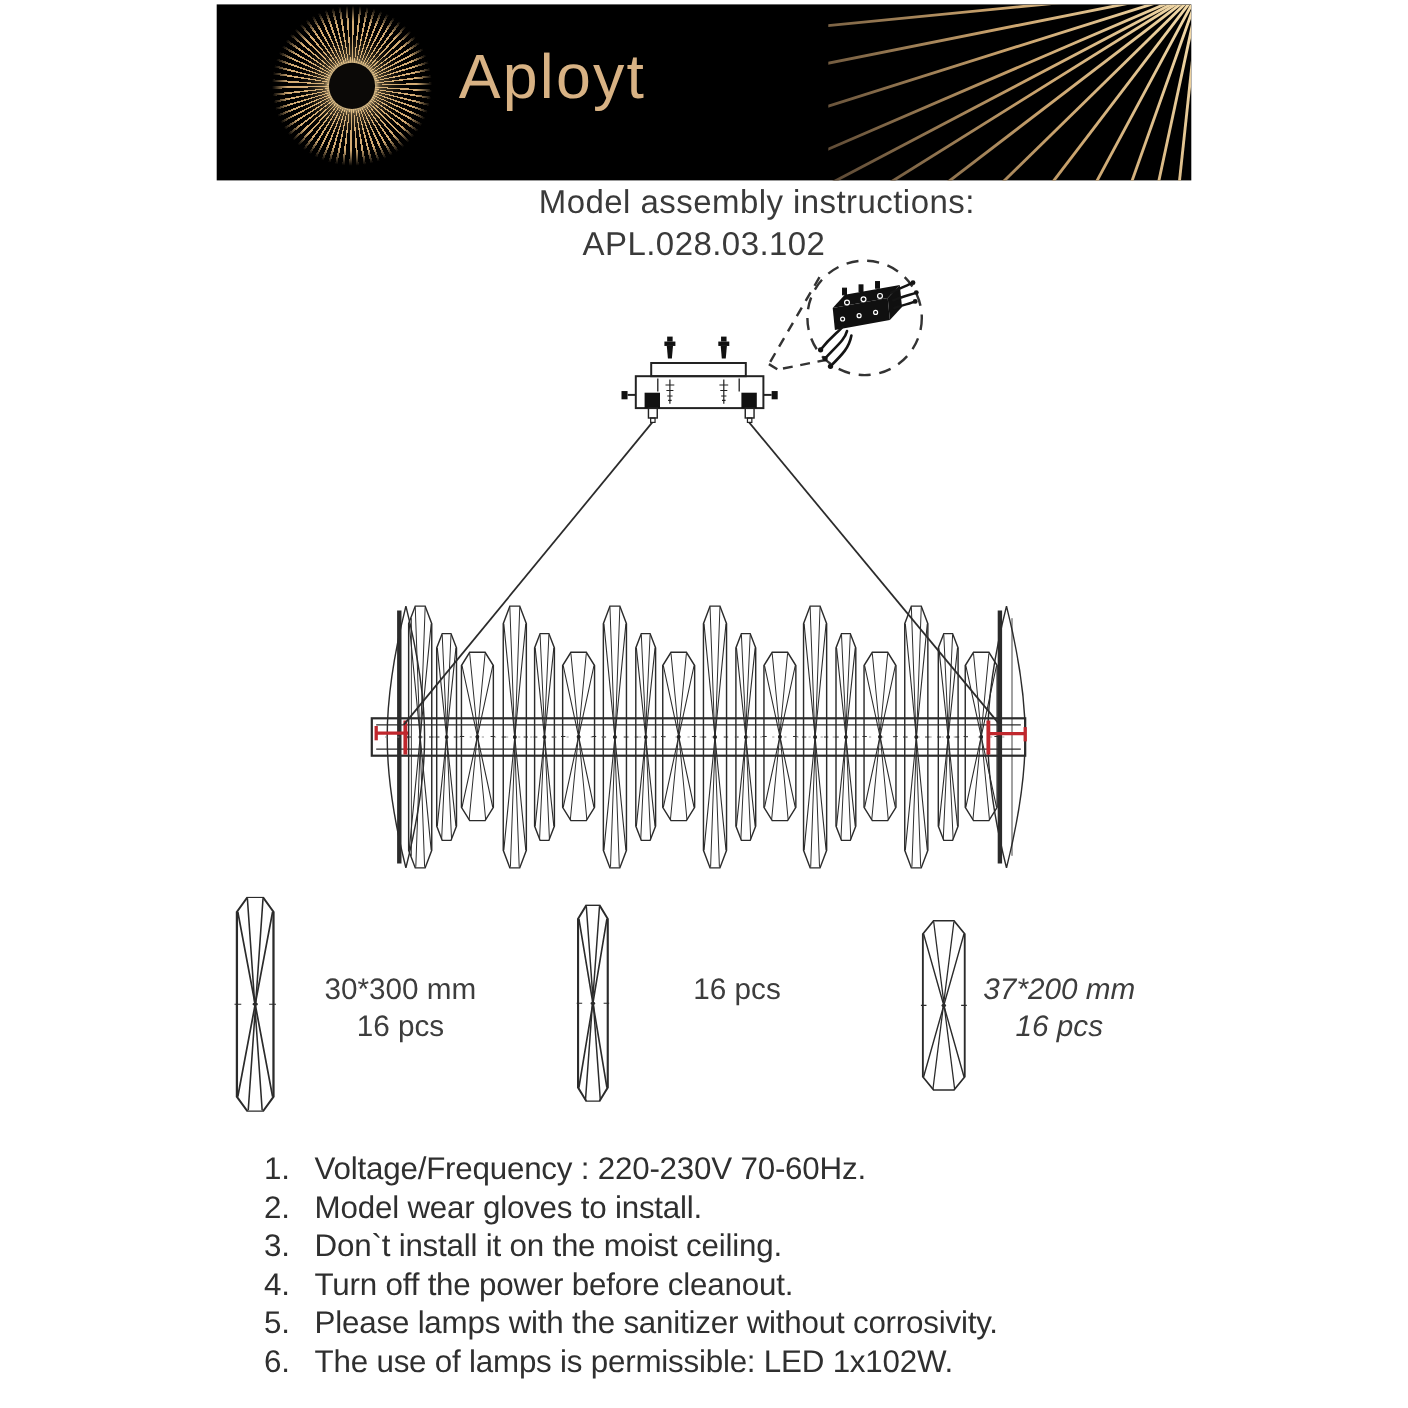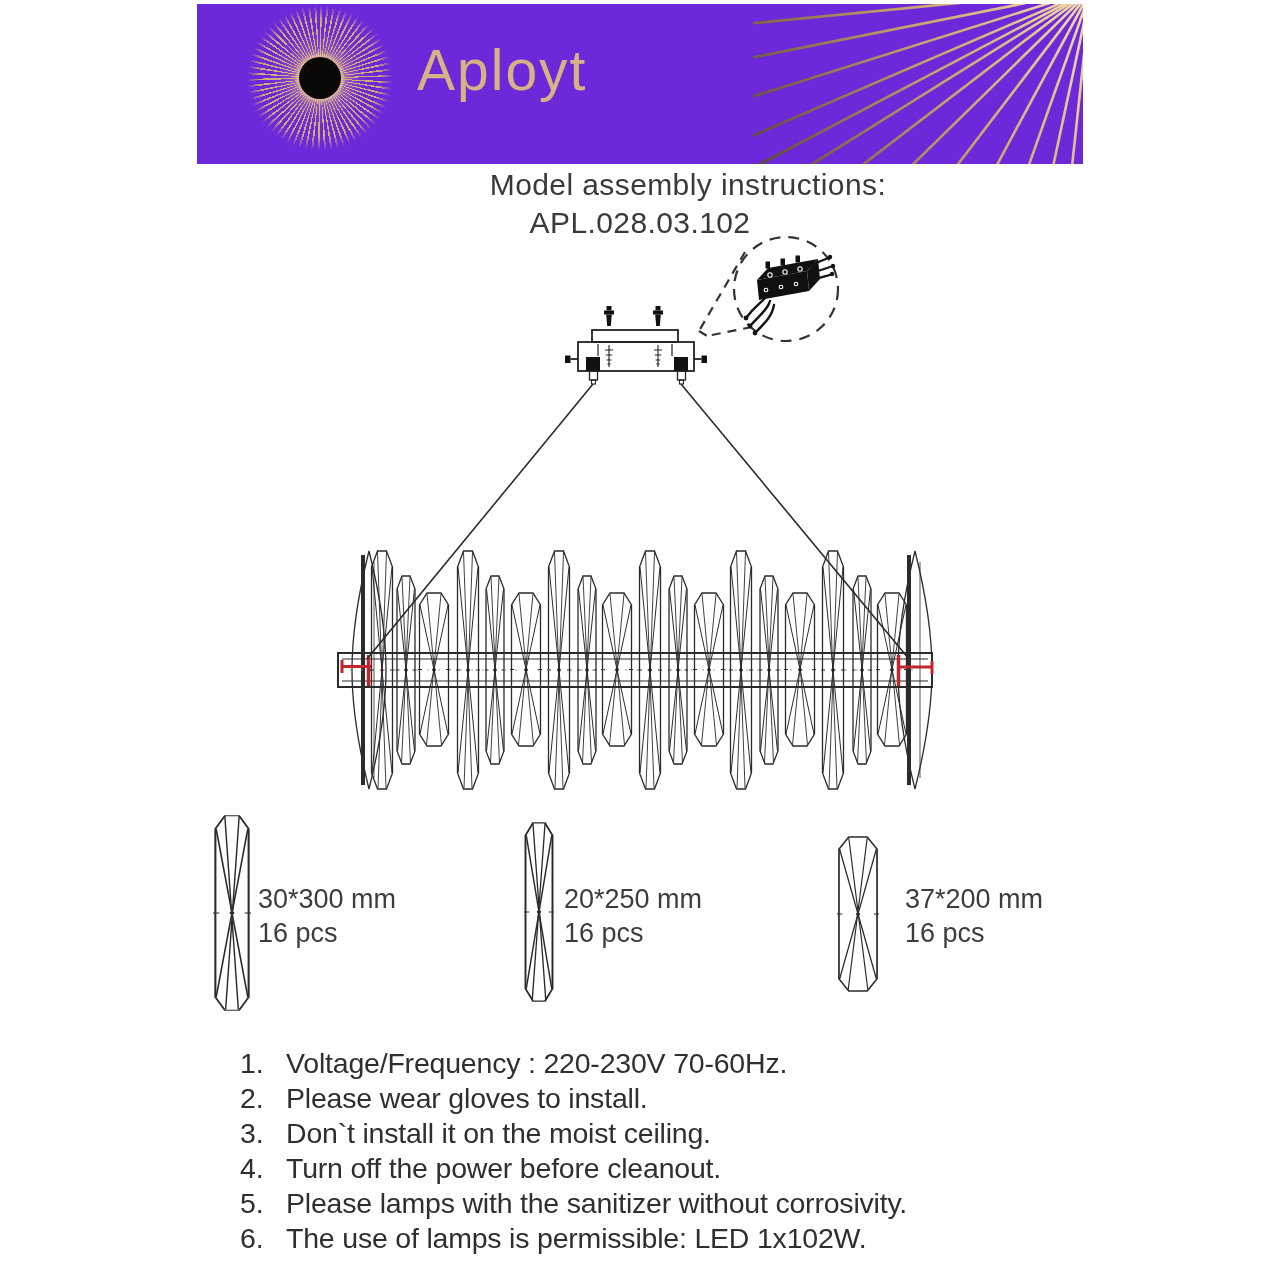--- a/index.html
+++ b/index.html
@@ -5,21 +5,21 @@
   html,body{margin:0;padding:0;}
   body{
     width:1280px;height:1280px;position:relative;overflow:hidden;
     background:#ffffff;
     font-family:"Liberation Sans", sans-serif;
     color:#383838;
   }
   
   .banner{
     position:absolute;left:197px;top:4px;width:886px;height:160px;
-    background:#6d28d9;overflow:hidden;
+    background:#000000;overflow:hidden;
   }
   .sunburst{
     position:absolute;left:48px;top:-1px;width:150px;height:150px;border-radius:50%;
     background:repeating-conic-gradient(#d3ab74 0deg 1.7deg, rgba(0,0,0,0) 1.7deg 5.15deg);
     -webkit-mask:radial-gradient(circle closest-side, rgba(0,0,0,0) 26%, #fff 31% 78%, rgba(0,0,0,0) 97%);
     mask:radial-gradient(circle closest-side, rgba(0,0,0,0) 26%, #fff 31% 78%, rgba(0,0,0,0) 97%);
   }
   .sun-core{
     position:absolute;left:102px;top:53px;width:42px;height:42px;border-radius:50%;
     background:#0b0907;
@@ -37,21 +37,21 @@
     font-size:30px;line-height:34px;color:#3a3a3a;letter-spacing:.4px;
   }
   .title1{top:168px;padding-left:48px;}
   .title2{top:206px;text-align:center;}
   
   .diagram{position:absolute;left:300px;top:230px;}
   .defs-holder{position:absolute;width:0;height:0;}
   
   .sample{position:absolute;}
   .part-label{
-    position:absolute;width:212px;
+    position:absolute;width:212px;text-align:center;
     font-size:27px;line-height:34px;color:#3d3d3d;
   }
   .part-label span{display:block;}
   
   .instructions{
     position:absolute;left:240px;top:1046px;width:840px;
     font-size:28.5px;line-height:35px;color:#2f2f2f;letter-spacing:-.2px;
   }
   .instructions .row{display:flex;}
   .instructions .num{width:46px;flex:0 0 46px;}
@@ -273,40 +273,39 @@
 </svg>
 <div class="part-label" style="left:258px;top:882px;">
   <span>30*300 mm</span>
   <span>16 pcs</span>
 </div>
 
 <svg class="sample" style="left:524px;top:822px;" width="30" height="180" viewBox="0 0 20 190" preserveAspectRatio="none">
   <use href="#cB"></use>
 </svg>
 <div class="part-label" style="left:564px;top:882px;">
-  <span>20*250 mm</span>
   <span>16 pcs</span>
 </div>
 
 <svg class="sample" style="left:837px;top:836px;" width="42" height="156" viewBox="0 0 32 155" preserveAspectRatio="none">
   <use href="#cC"></use>
 </svg>
-<div class="part-label" style="left:905px;top:882px;">
+<div class="part-label" style="left:857px;top:882px;font-style:italic;">
   <span>37*200 mm</span>
   <span>16 pcs</span>
 </div>
 
 <div class="instructions">
   <div class="row">
     <span class="num">1.</span>
     <span class="txt">Voltage/Frequency : 220-230V 70-60Hz.</span>
   </div>
   <div class="row">
     <span class="num">2.</span>
-    <span class="txt">Please wear gloves to install.</span>
+    <span class="txt">Model wear gloves to install.</span>
   </div>
   <div class="row">
     <span class="num">3.</span>
     <span class="txt">Don`t install it on the moist ceiling.</span>
   </div>
   <div class="row">
     <span class="num">4.</span>
     <span class="txt">Turn off the power before cleanout.</span>
   </div>
   <div class="row">

